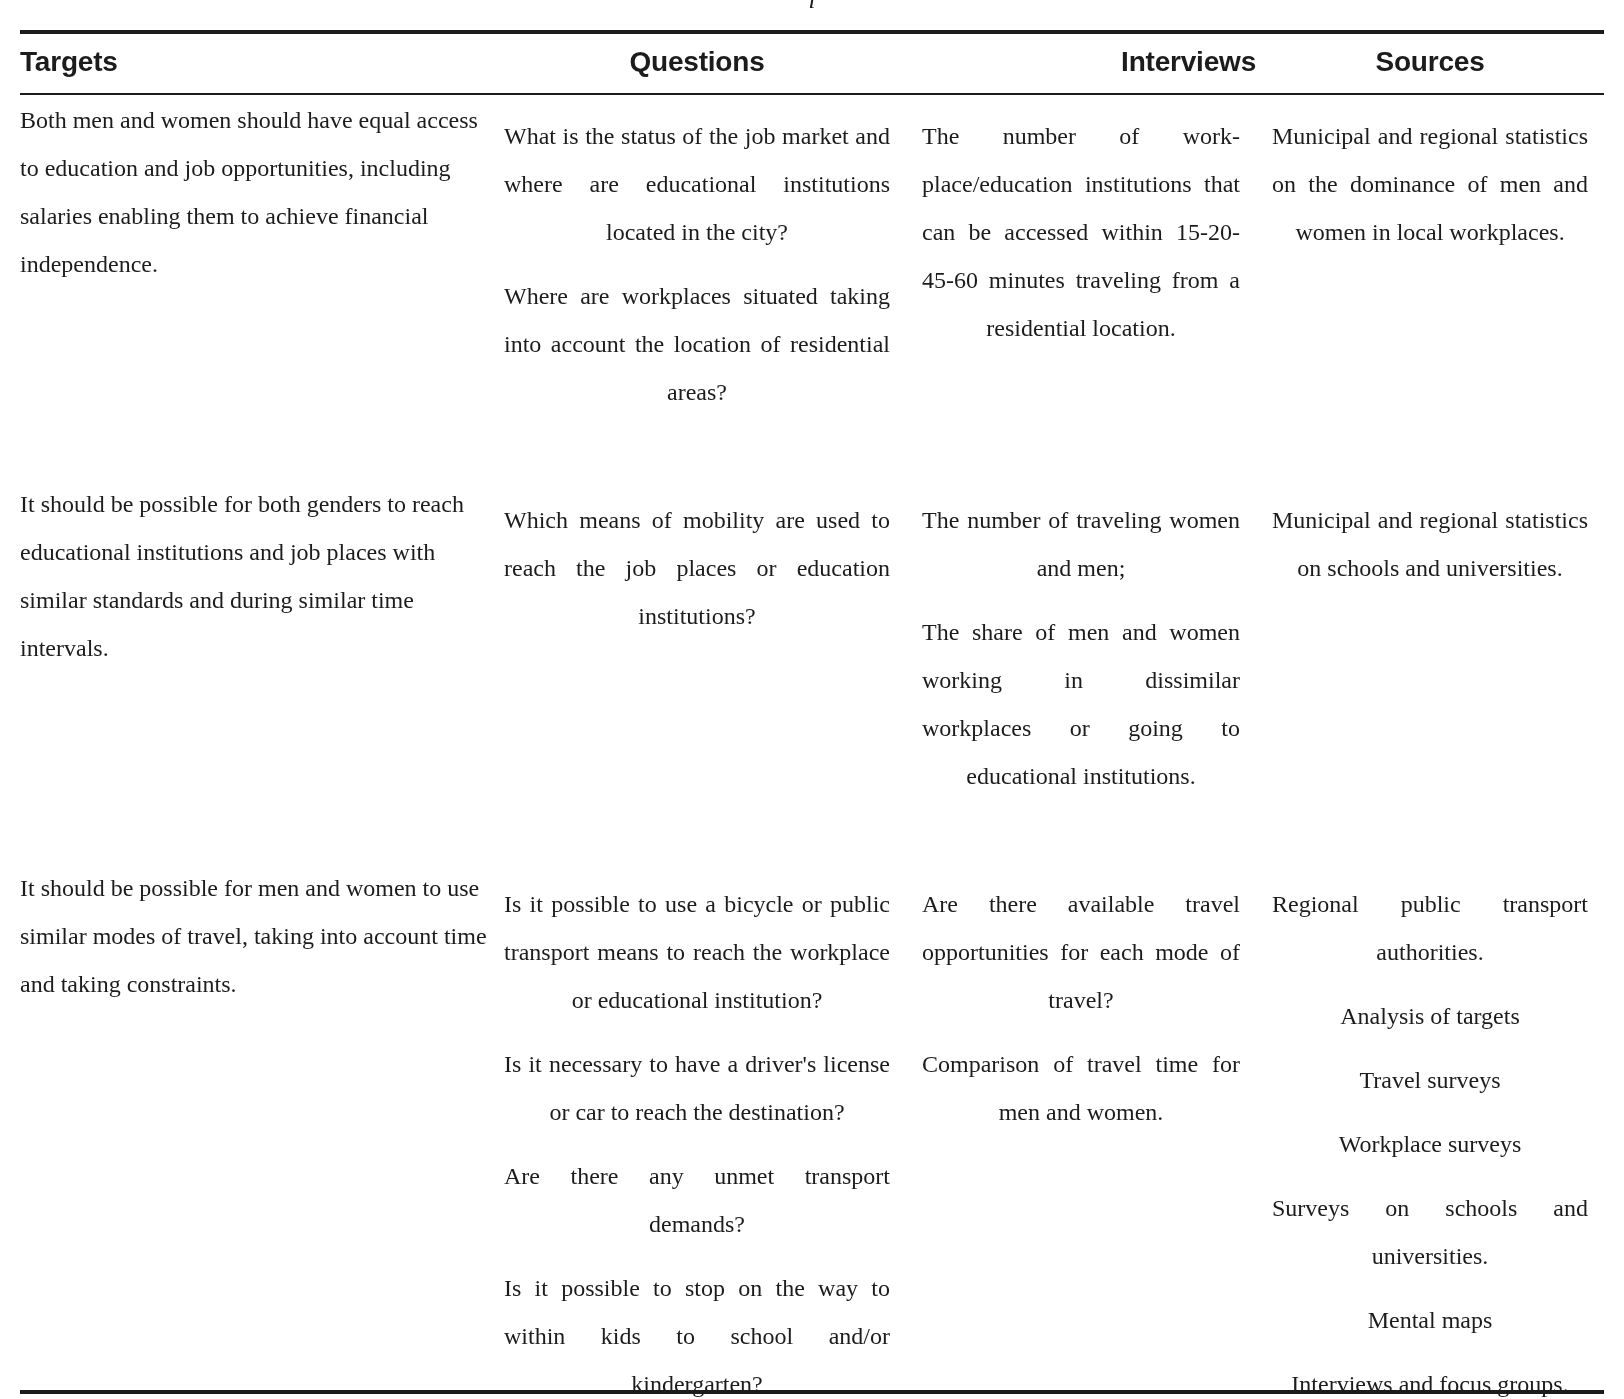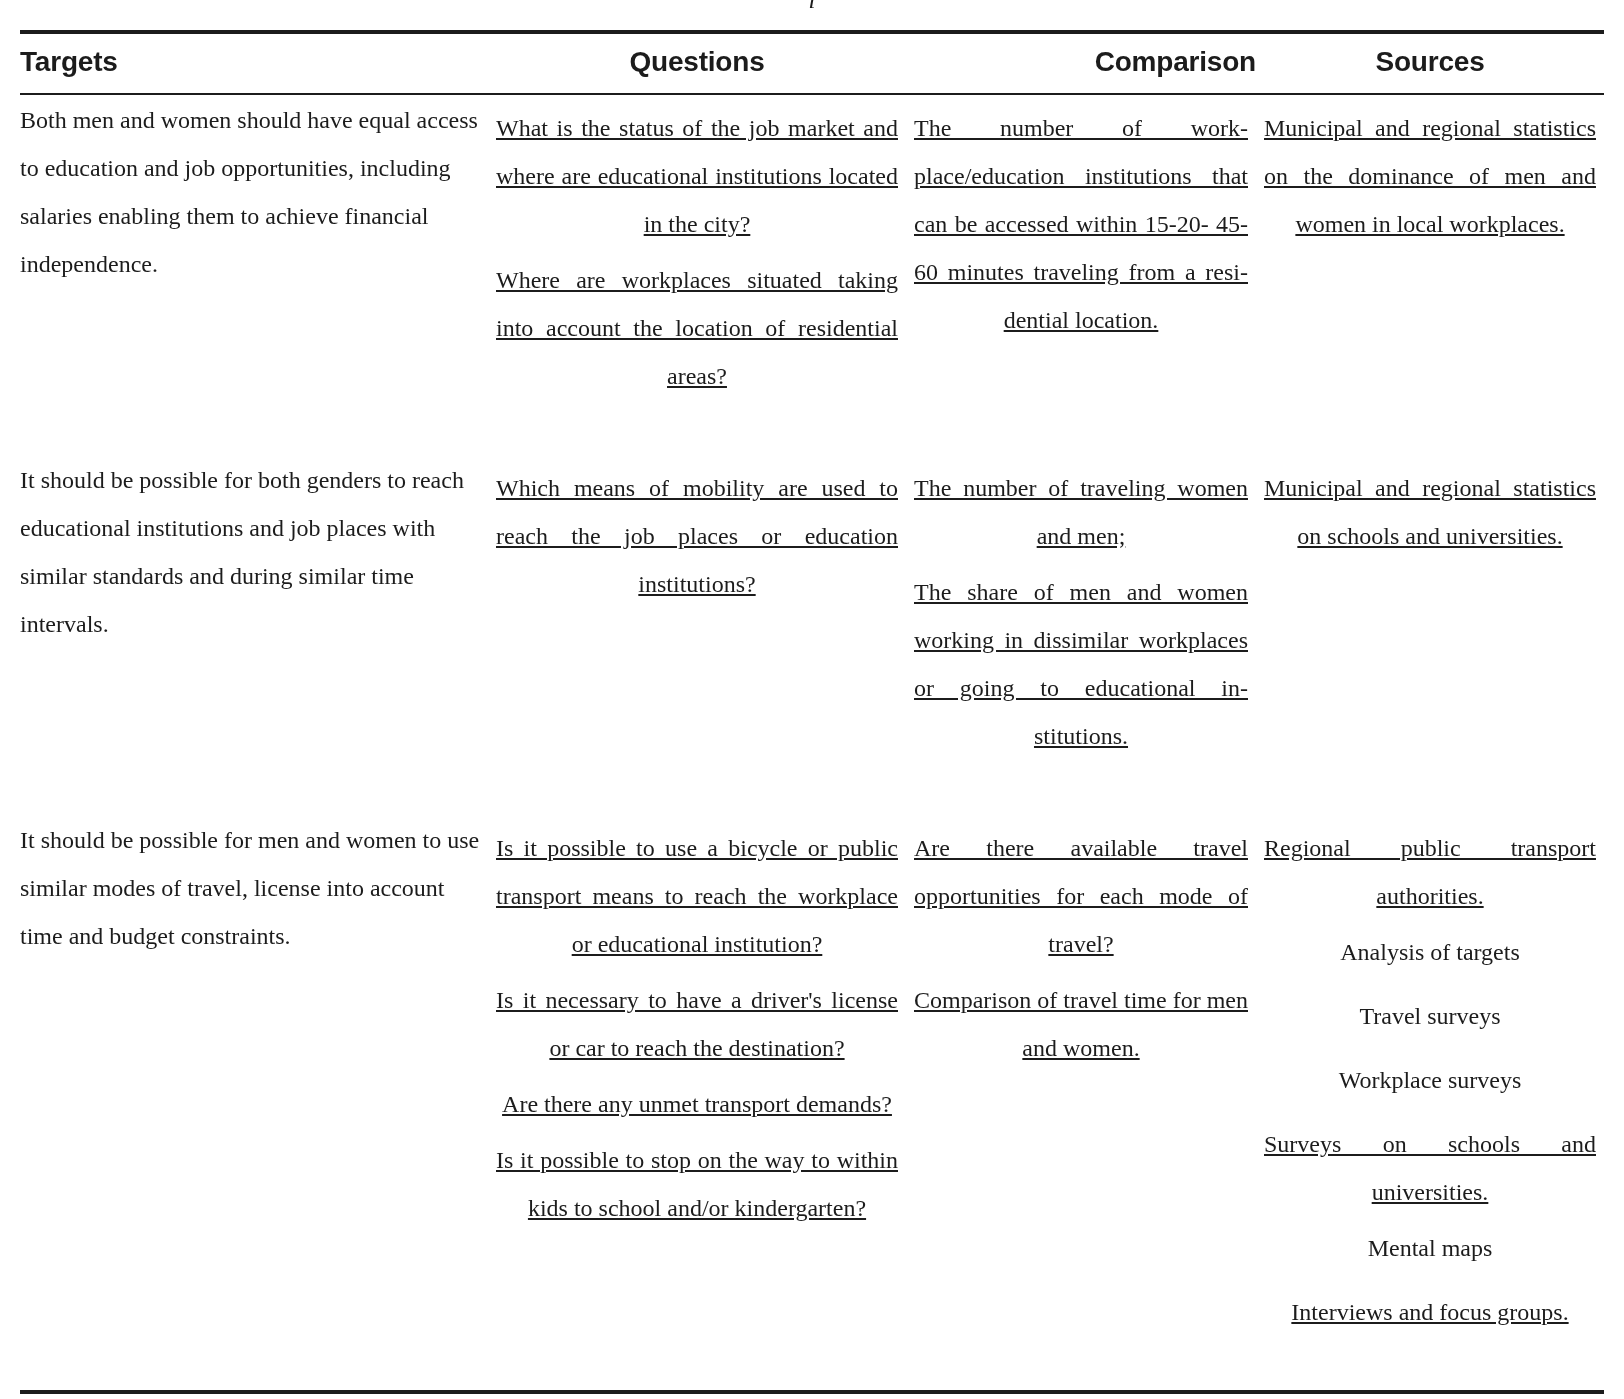--- a/index.html
+++ b/index.html
@@ -108,26 +108,25 @@
   }
   td.col-indicators {
     padding: 14px 14px 0 14px;
   }
   td.col-sources {
     padding: 14px 10px 0 18px;
   }
 
   
   p.jc {
-    margin: 8px;
+    margin: 16px;
     text-align: justify;
     text-align-last: center;
     -moz-text-align-last: center;
     hyphens: manual;
-    text-decoration: underline;
   }
   p.plain {
     margin: 0;
     text-align: left;
     text-align-last: left;
     -moz-text-align-last: left;
   }
   p.ctr {
     margin: 16px;
     text-align: center;
@@ -157,21 +156,21 @@
     <colgroup>
       <col class="c1">
         <col class="c2">
         <col class="c3">
         <col class="c4">
     </colgroup>
     <thead>
       <tr>
         <th class="h-targets">Targets</th>
         <th class="h-questions">Questions</th>
-        <th class="h-indicators">Comparison</th>
+        <th class="h-indicators">Interviews</th>
         <th class="h-sources">Sources</th>
       </tr>
     </thead>
     <tbody>
 
       <tr>
         <td class="col-targets">
           <p class="plain">Both men and women should have equal access to education and job opportunities, including salaries enabling them to achieve financial independence.</p>
         </td>
         <td class="col-questions">
@@ -203,21 +202,21 @@
         <td class="col-sources">
           <p class="jc">Municipal and re­gional statistics on schools and universi­ties.</p>
         </td>
       </tr>
       <tr class="row-spacer">
           <td colspan="4"></td>
         </tr>
 
       <tr>
         <td class="col-targets">
-          <p class="plain">It should be possible for men and women to use similar modes of travel, license into account time and budget constraints.</p>
+          <p class="plain">It should be possible for men and women to use similar modes of travel, taking into account time and taking constraints.</p>
         </td>
         <td class="col-questions">
           <p class="jc">Is it possible to use a bicycle or public transport means to reach the workplace or educa­tional institution?</p>
           <p class="jc">Is it necessary to have a driv­er's license or car to reach the destination?</p>
           <p class="jc">Are there any unmet trans­port demands?</p>
           <p class="jc">Is it possible to stop on the way to within kids to school and/or kindergarten?</p>
         </td>
         <td class="col-indicators">
           <p class="jc">Are there available travel opportunities for each mode of travel?</p>
           <p class="jc">Comparison of travel time for men and women.</p>

